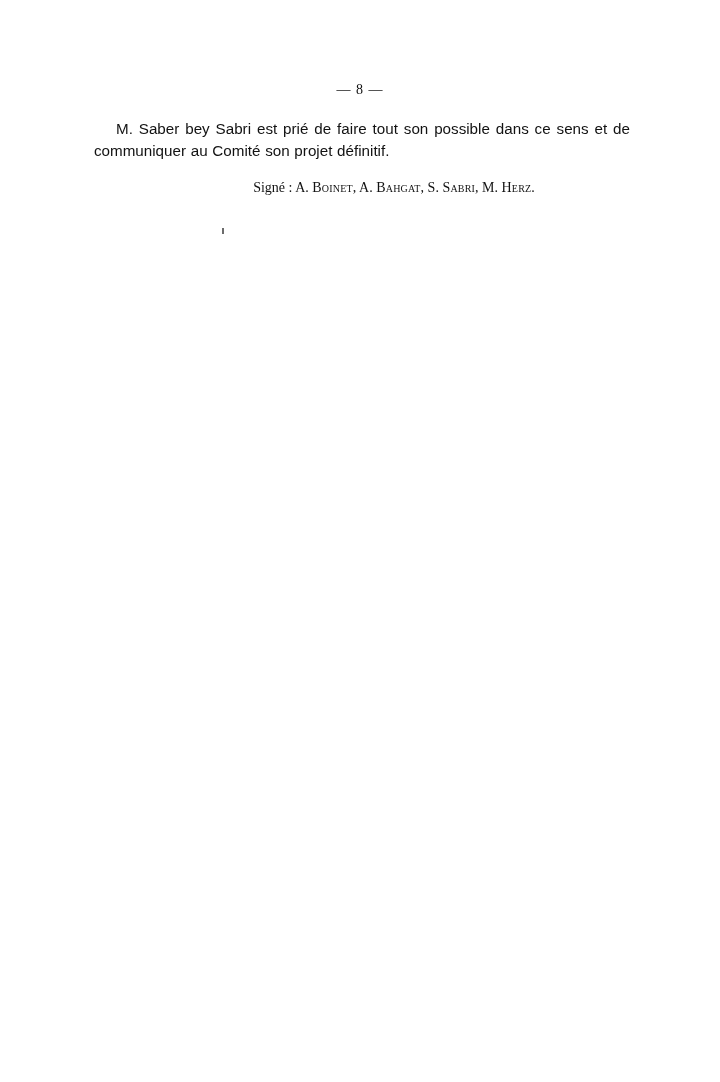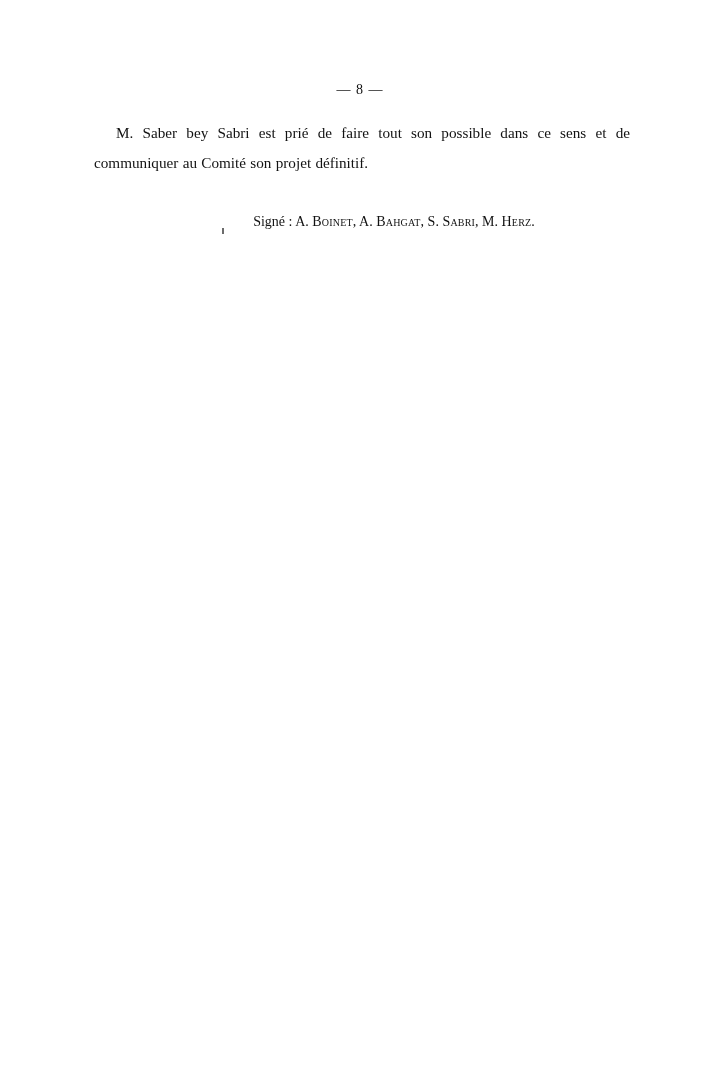--- a/index.html
+++ b/index.html
@@ -35,30 +35,30 @@
     position: absolute;
     top: 118px;
     left: 94px;
     width: 540px;
   }
   p.para {
     margin: 0 4px 0 0;
     text-indent: 22px;
     text-align: justify;
     font-size: 15.2px;
-    line-height: 30px;
-    font-family: Liberation Serif, serif;
+    line-height: 22px;
+    font-family: Liberation Sans, sans-serif;
     color: #121212;
     word-spacing: 0.5px;
   }
   p.para + p.para {
     margin-top: 2px;
   }
   .signature {
-    margin-top: 36px;
+    margin-top: 18px;
     text-align: center;
     font-size: 14px;
     font-family: "Liberation Serif", serif;
     color: #121212;
     padding-left: 60px;
   }
   .signature .sc {
     font-variant: small-caps;
     letter-spacing: 0.2px;
   }

